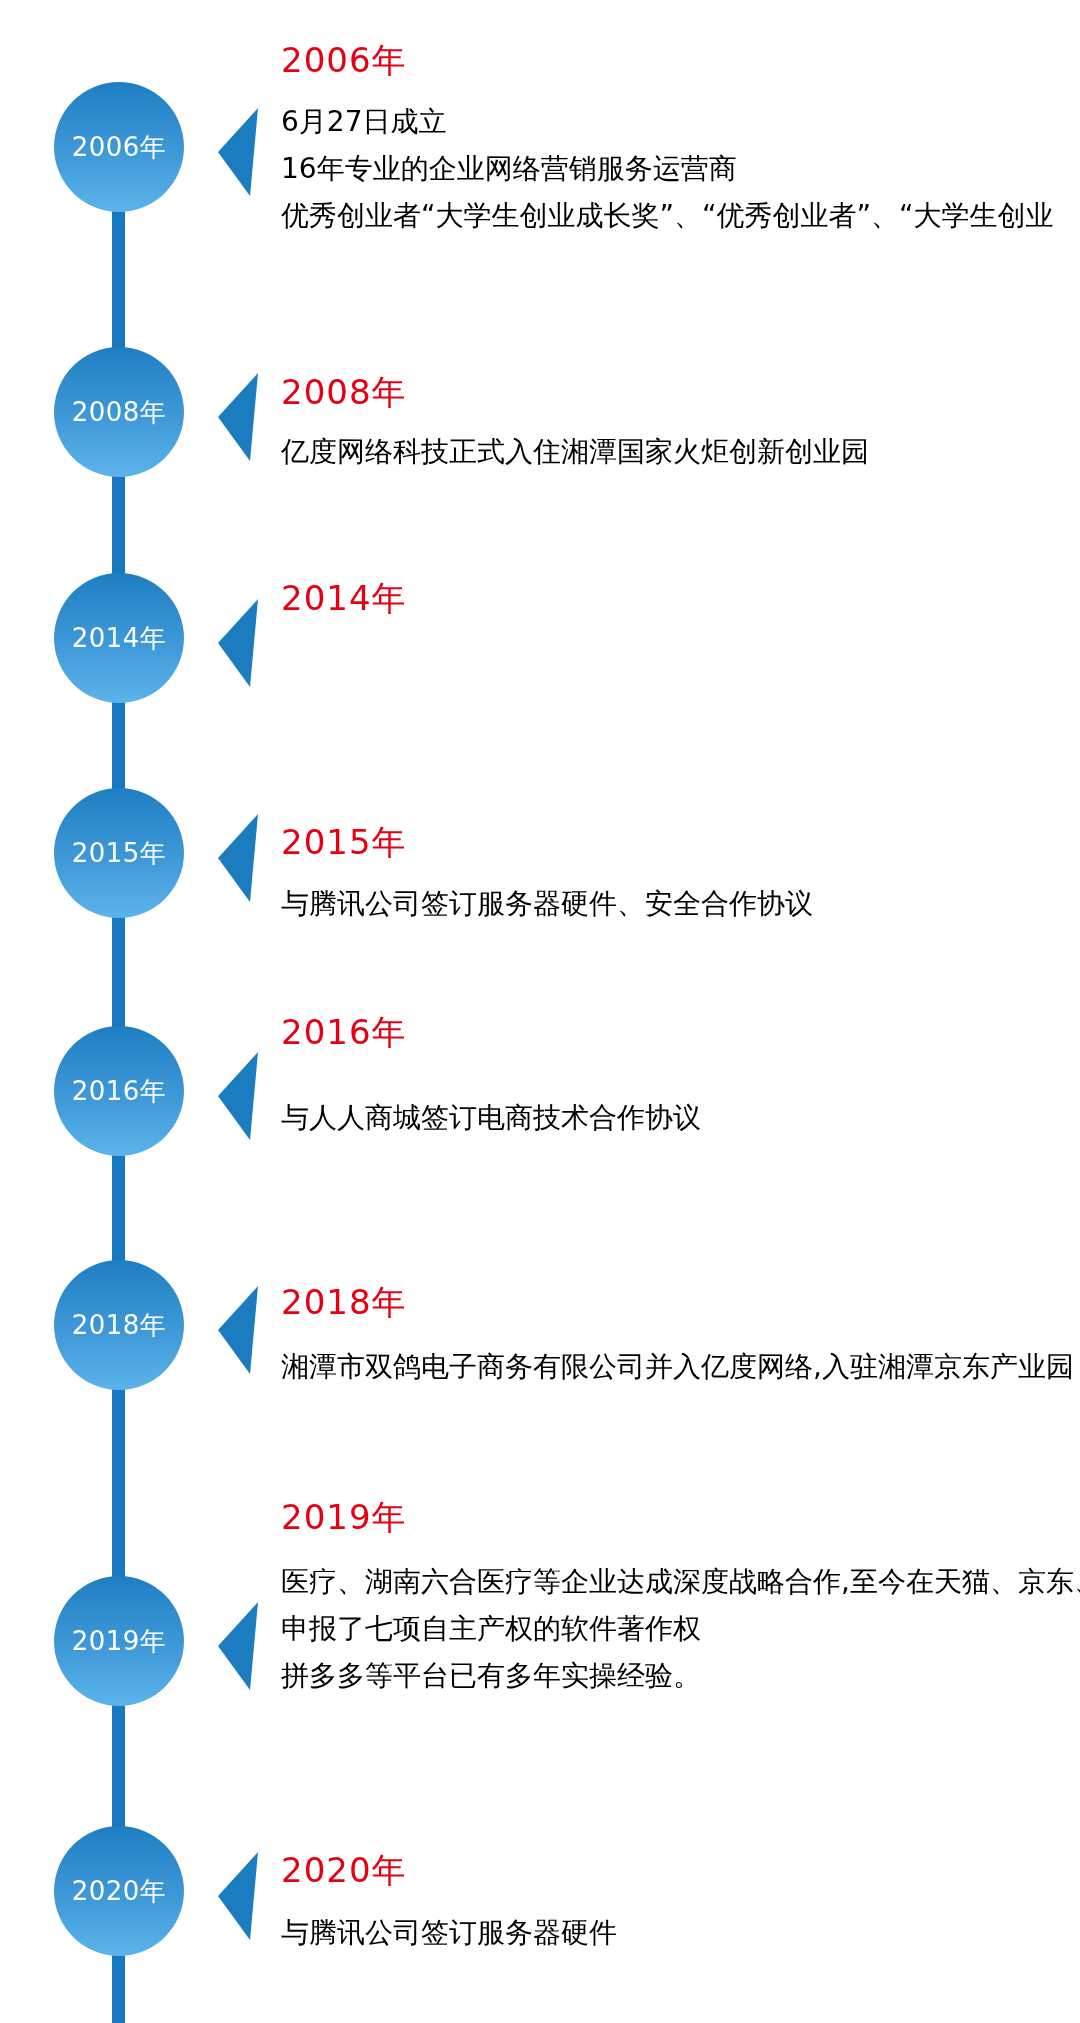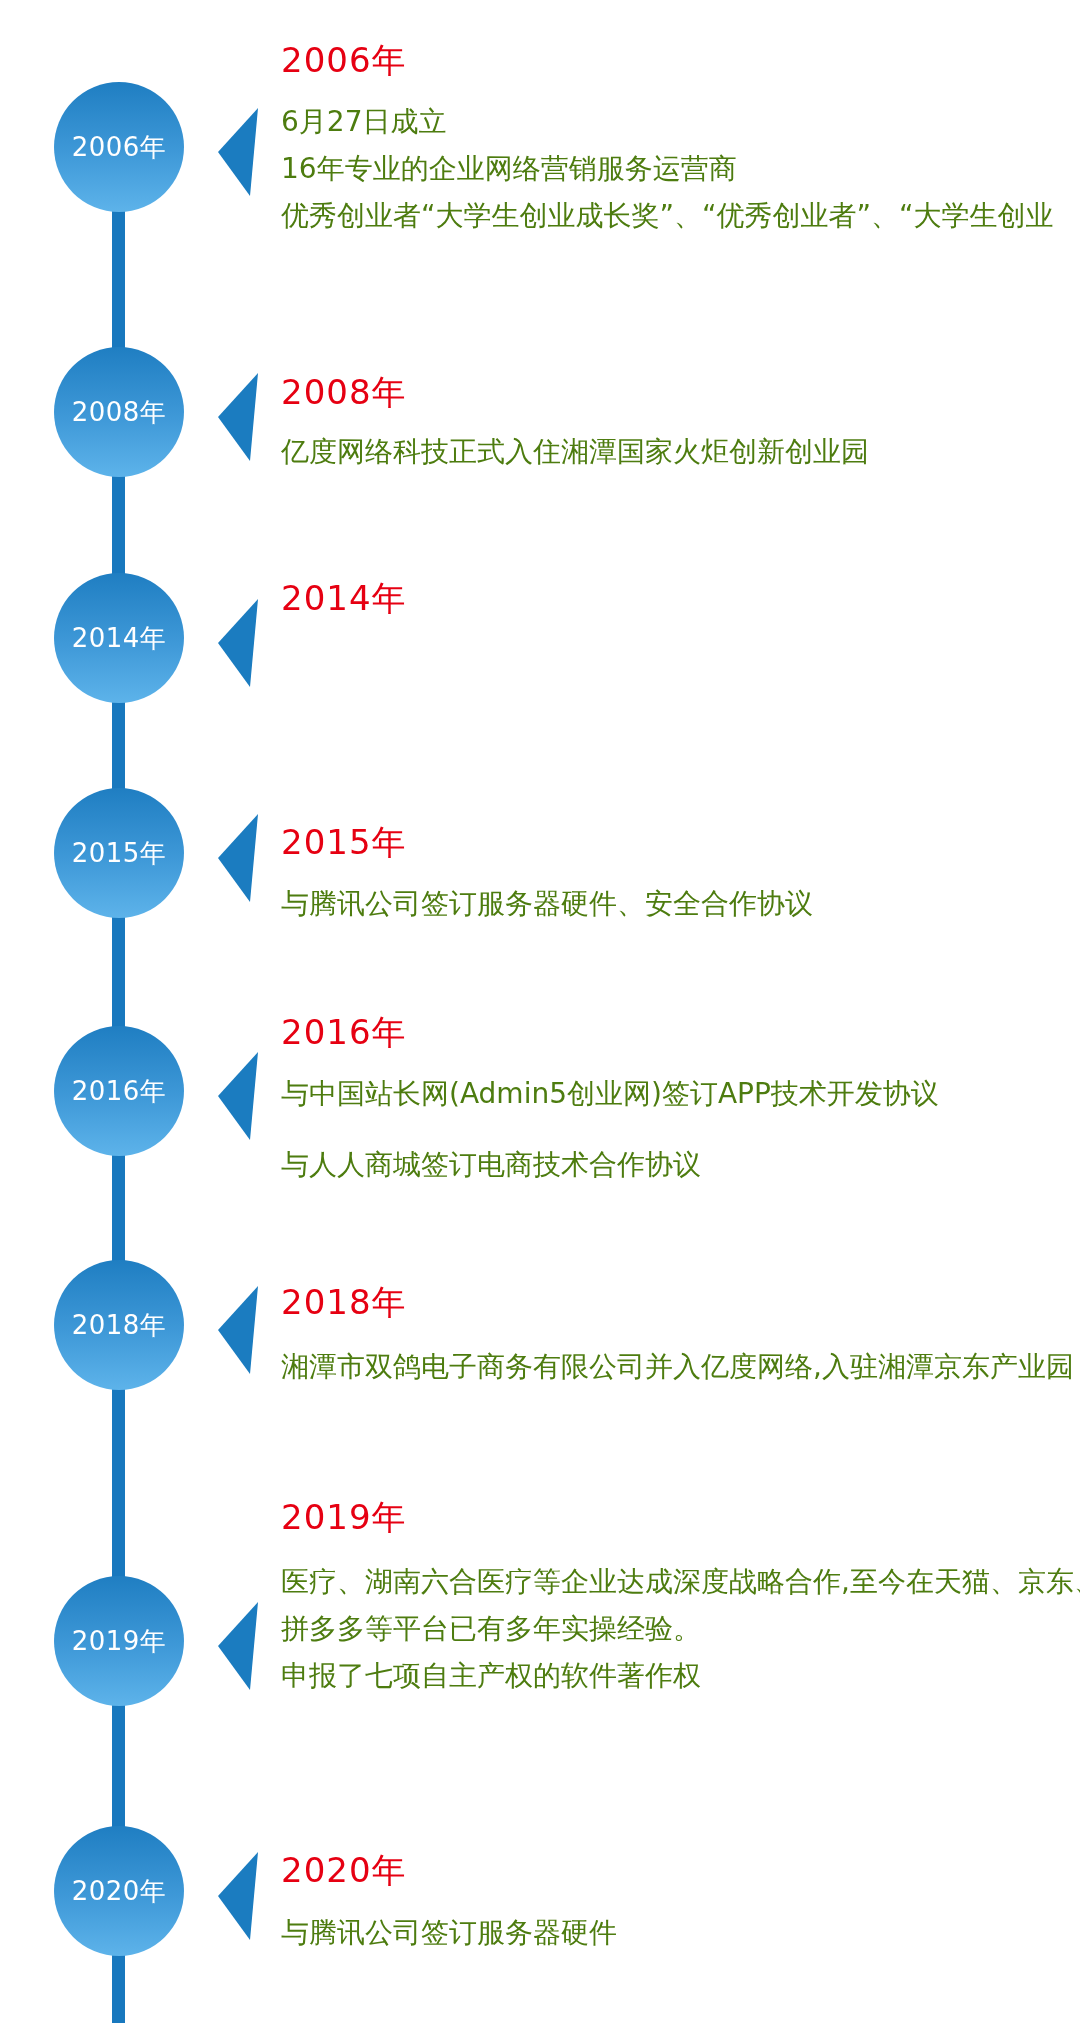--- a/index.html
+++ b/index.html
@@ -43,21 +43,21 @@
     font-size:34px;
     line-height:40px;
     letter-spacing:1px;
     white-space:nowrap;
   }
   .body-block{
     position:absolute;
     left:281px;width:790px;
   }
   .line{
-    color:#4d7c0f;
+    color:#000000;
     font-size:28px;
     line-height:47px;
     white-space:nowrap;
   }
   .line.gap{margin-top:24px;}
 </style>
 </head>
 <body>
 
 <div class="canvas">
@@ -110,21 +110,20 @@
   </div>
 
   <div class="node" style="top:1026px">
     <span class="node-label">2016年</span>
   </div>
   <div class="arrow" style="top:1052px"></div>
   <div class="section" style="top:1012px">
     <div class="heading">2016年</div>
   </div>
   <div class="body-block" style="top:1070px">
-    <div class="line">与中国站长网(Admin5创业网)签订APP技术开发协议</div>
     <div class="line gap">与人人商城签订电商技术合作协议</div>
   </div>
 
   <div class="node" style="top:1260px">
     <span class="node-label">2018年</span>
   </div>
   <div class="arrow" style="top:1286px"></div>
   <div class="section" style="top:1282px">
     <div class="heading">2018年</div>
   </div>
@@ -134,22 +133,22 @@
 
   <div class="node" style="top:1576px">
     <span class="node-label">2019年</span>
   </div>
   <div class="arrow" style="top:1602px"></div>
   <div class="section" style="top:1497px">
     <div class="heading">2019年</div>
   </div>
   <div class="body-block" style="top:1558px">
     <div class="line">医疗、湖南六合医疗等企业达成深度战略合作,至今在天猫、京东、</div>
+    <div class="line">申报了七项自主产权的软件著作权</div>
     <div class="line">拼多多等平台已有多年实操经验。</div>
-    <div class="line">申报了七项自主产权的软件著作权</div>
   </div>
 
   <div class="node" style="top:1826px">
     <span class="node-label">2020年</span>
   </div>
   <div class="arrow" style="top:1852px"></div>
   <div class="section" style="top:1850px">
     <div class="heading">2020年</div>
   </div>
   <div class="body-block" style="top:1909px">

